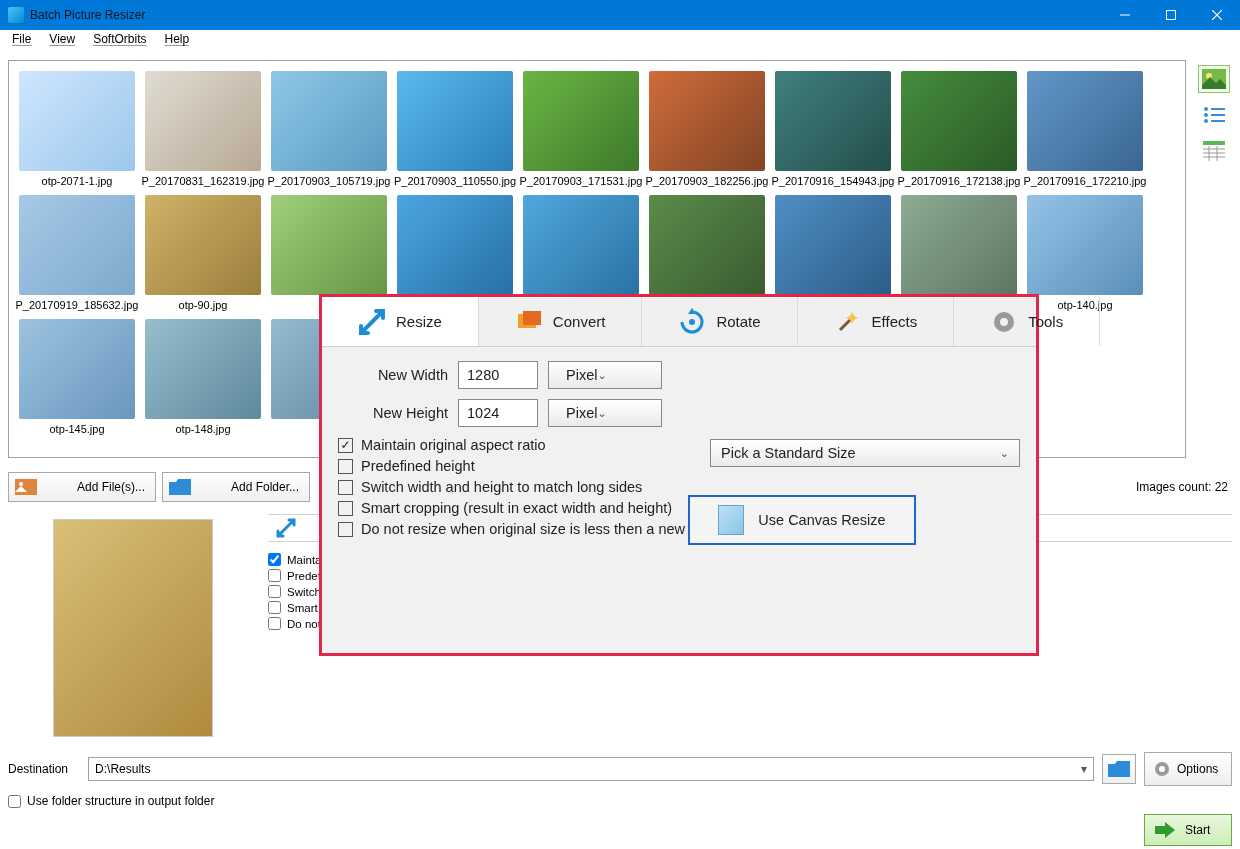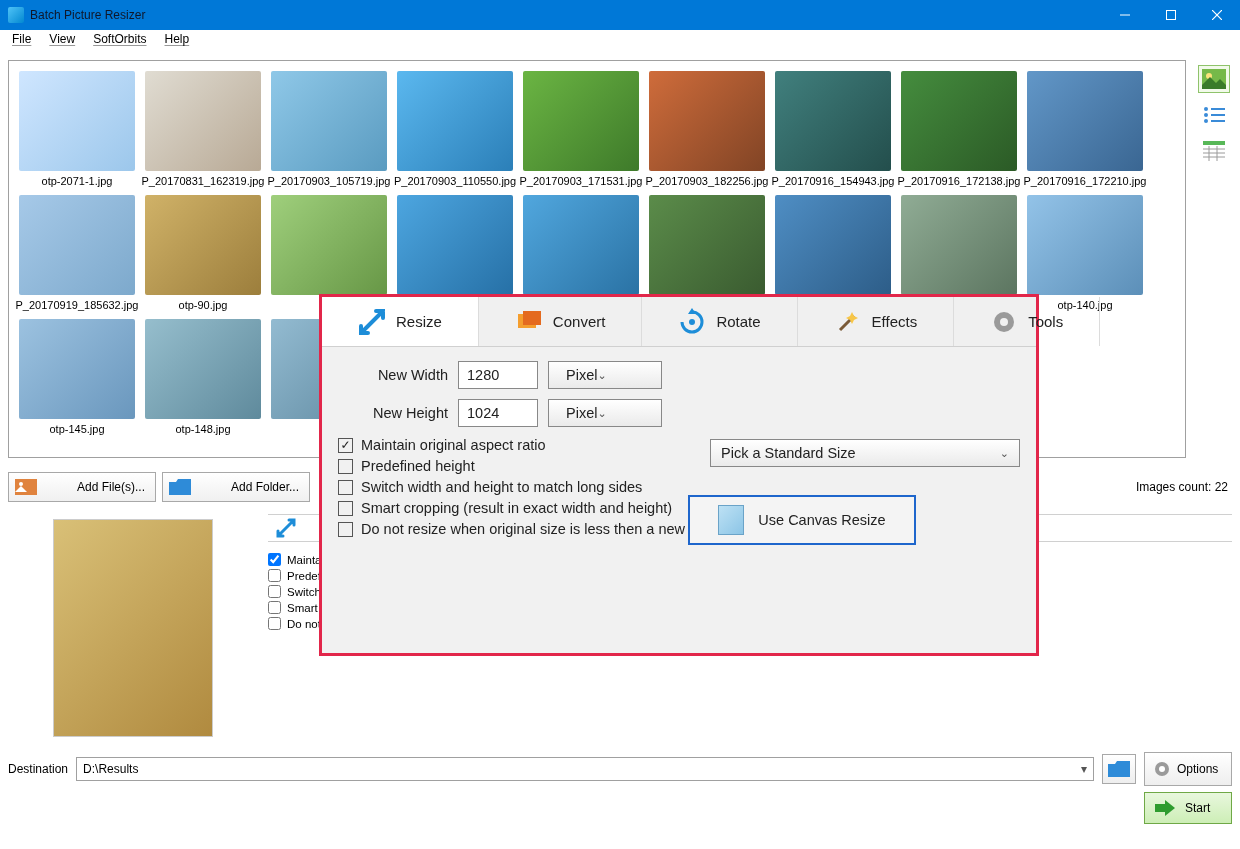--- a/index.html
+++ b/index.html
@@ -50,21 +50,21 @@
 
 .smalltabs { border-top: 1px solid #d0d0d0; border-bottom: 1px solid #d0d0d0; height: 28px; }
 .small-area { padding-top: 8px; }
 .small-check { display: flex; align-items: center; gap: 6px; font-size: 11.5px; margin: 3px 0; }
 .small-check input { width: 13px; height: 13px; }
 .small-canvas { border: 2px solid #1e66cc; background:#f5f5f5; height: 34px; width: 168px; display: flex; align-items: center; justify-content: center; gap: 8px; font-size: 11.5px; }
 
 
 .destrow { display: flex; align-items: center; gap: 8px; margin-top: 10px; }
 .destrow label { font-size: 12px; }
-.destinput { flex: 1; height: 24px; border: 1px solid #a0a0a0; background: #fff; padding: 0 6px; display: flex; align-items: center; justify-content: space-between; }
+.destinput { flex: 1; height: 24px; border: 1px solid #a0a0a0; background: #fff; padding: 0 6px; display: flex; align-items: center; justify-content: space-between; margin-left: 12px; }
 .destinput .dd { color: #555; }
 .sqbtn { width: 34px; height: 30px; border: 1px solid #a8a8a8; background: linear-gradient(#fff,#eee); display: flex; align-items: center; justify-content: center; }
 .optbtn { width: 88px; height: 30px; border: 1px solid #a8a8a8; background: linear-gradient(#fff,#eee); display: flex; align-items: center; gap: 6px; padding: 16px 8px; }
 .startbtn { width: 88px; height: 32px; border: 1px solid #6fa846; background: linear-gradient(#e8f7dd,#cdeeb6); display: flex; align-items: center; gap: 10px; padding: 0 10px; font-weight: 400; margin-left: auto; }
 
 
 .dialog { position: absolute; left: 319px; top: 240px; width: 720px; height: 362px; border: 3px solid #e2264a; background: #f1f1f1; z-index: 50; }
 .dlg-tabs { display: flex; height: 50px; background: #f0f0f0; border-bottom: 1px solid #d0d0d0; }
 .dlg-tab { display: flex; align-items: center; gap: 10px; padding: 0 36px; font-size: 15px; color: #222; border-right: 1px solid #dcdcdc; }
 .dlg-tab.active { background: #fff; }
@@ -330,20 +330,24 @@
       </div>
     <div class="optbtn">
       <svg width="18" height="18">
           <circle cx="9" cy="9" r="7" fill="#9a9a9a"></circle>
           <circle cx="9" cy="9" r="3" fill="#fff"></circle>
         </svg>
       <span>Options</span>
     </div>
   </div>
 
+  <label class="chk-row-under">
+    <input type="checkbox" style="">
+      <span>Use folder structure in output folder</span>
+  </label>
 
   <div class="start-row">
     <div class="startbtn">
       <svg width="20" height="16">
           <path d="M0 4 L10 4 L10 0 L20 8 L10 16 L10 12 L0 12 Z" fill="#2e9c2e"></path>
         </svg>
       <span>Start</span>
     </div>
   </div>
 

